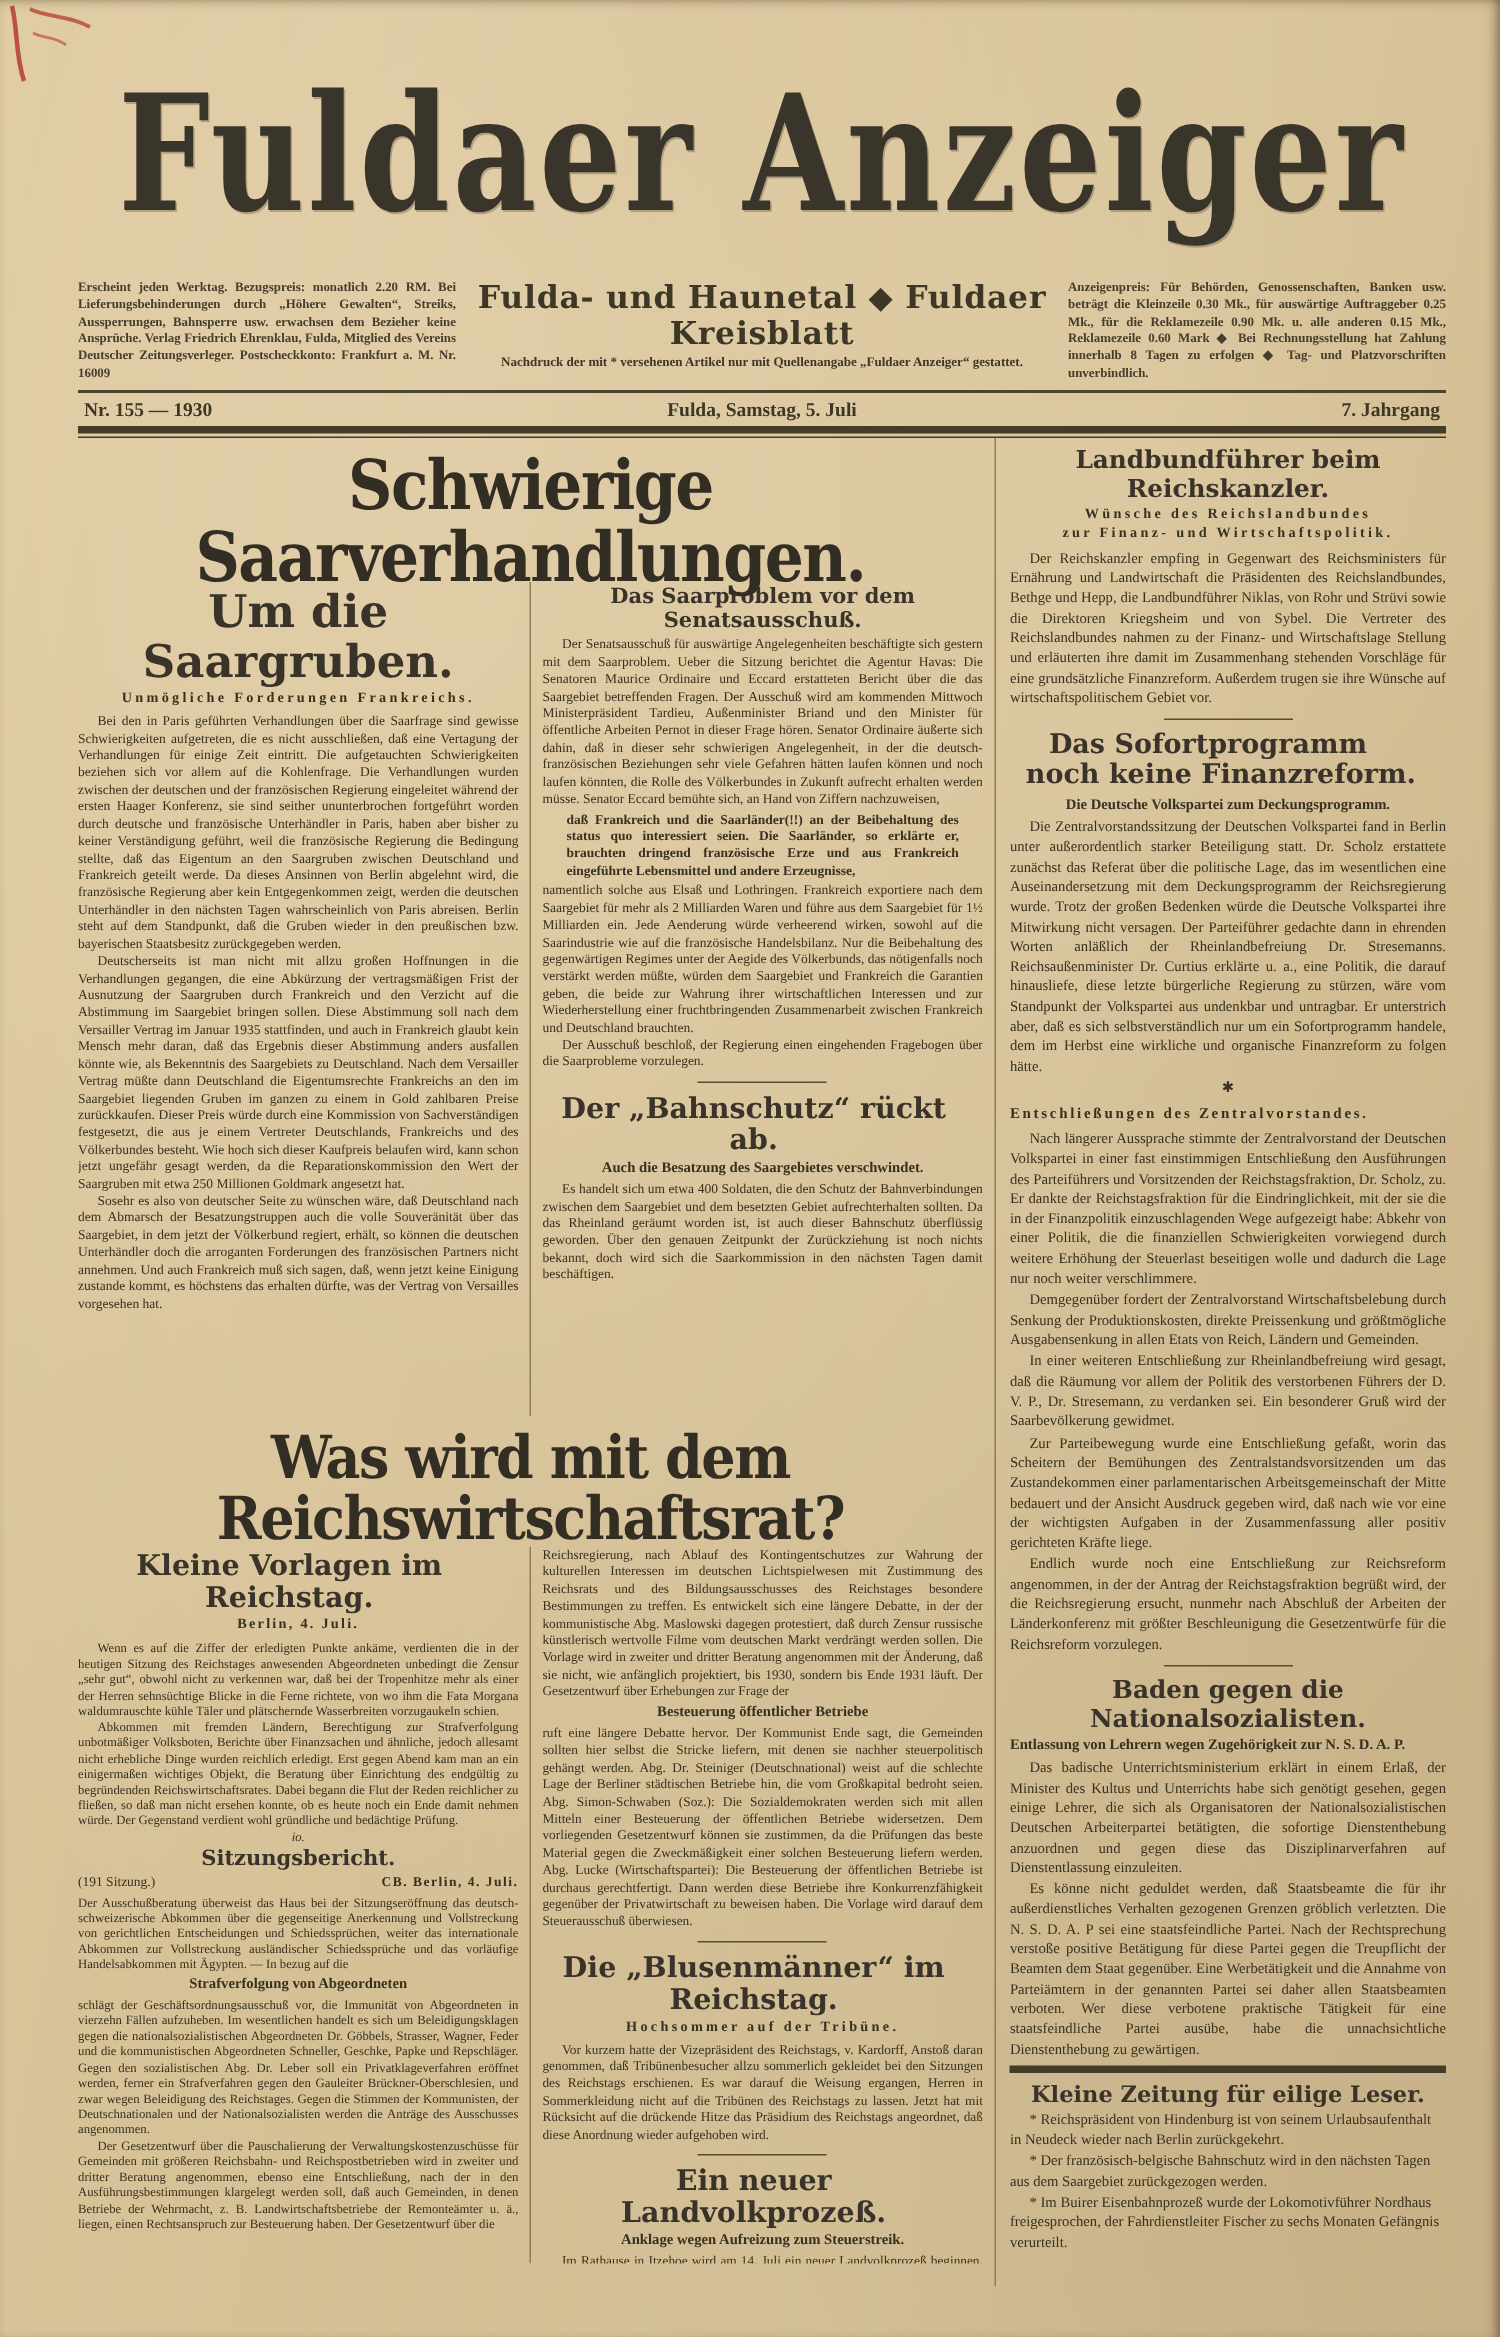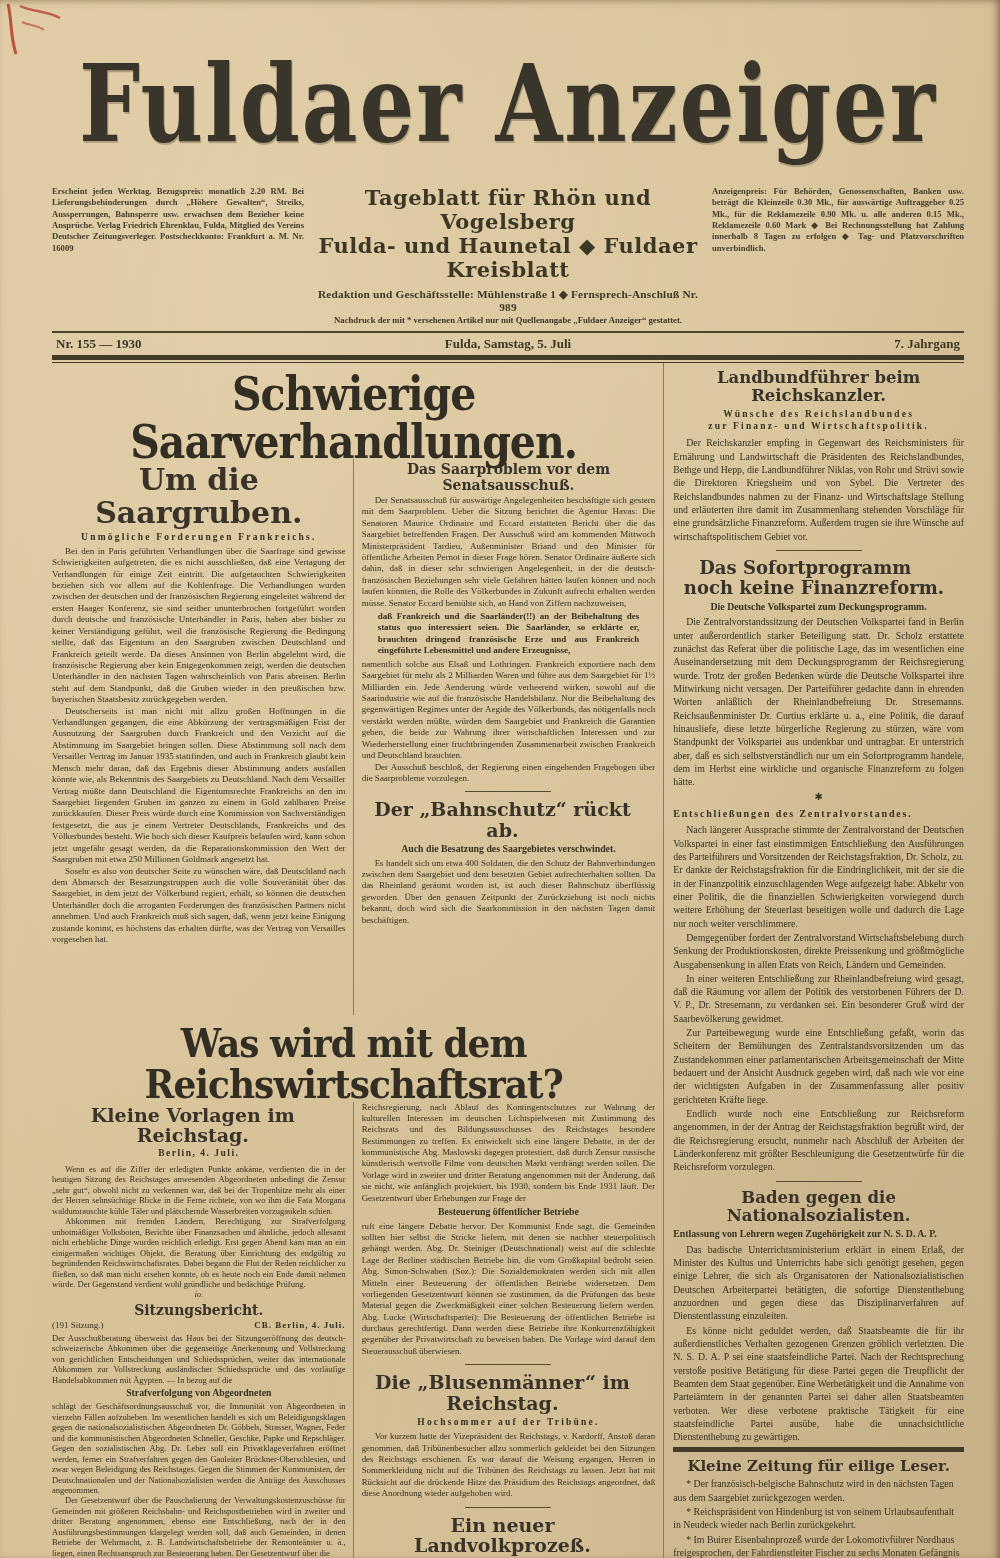--- a/index.html
+++ b/index.html
@@ -138,23 +138,21 @@
     <path d="M6,2 C10,18 8,34 14,52" stroke="#b23226" stroke-width="3" fill="none" opacity="0.8"></path>
     <path d="M18,4 C30,10 44,8 58,16" stroke="#b23226" stroke-width="2.5" fill="none" opacity="0.7"></path>
     <path d="M20,20 C28,24 34,22 42,28" stroke="#b23226" stroke-width="2" fill="none" opacity="0.55"></path>
   </svg>
 
   <div class="masthead">
     <div class="nameplate">Fuldaer Anzeiger</div>
     <div class="mast-row">
       <div class="mast-info">Erscheint jeden Werktag. Bezugspreis: monatlich 2.20 RM. Bei Lieferungsbehinderungen durch „Höhere Gewalten“, Streiks, Aussperrungen, Bahnsperre usw. erwachsen dem Bezieher keine Ansprüche. Verlag Friedrich Ehrenklau, Fulda, Mitglied des Vereins Deutscher Zeitungsverleger. Postscheckkonto: Frankfurt a. M. Nr. 16009</div>
       <div class="mast-center">
-        <div class="mast-sub1">Tageblatt für Rhön und Vogelsberg</div>
         <div class="mast-sub2">Fulda- und Haunetal ◆ Fuldaer Kreisblatt</div>
-        <div class="mast-sub3">Redaktion und Geschäftsstelle: Mühlenstraße 1 ◆ Fernsprech-Anschluß Nr. 989</div>
         <div class="mast-sub4">Nachdruck der mit * versehenen Artikel nur mit Quellenangabe „Fuldaer Anzeiger“ gestattet.</div>
       </div>
       <div class="mast-info">Anzeigenpreis: Für Behörden, Genossenschaften, Banken usw. beträgt die Kleinzeile 0.30 Mk., für auswärtige Auftraggeber 0.25 Mk., für die Reklamezeile 0.90 Mk. u. alle anderen 0.15 Mk., Reklamezeile 0.60 Mark ◆ Bei Rechnungsstellung hat Zahlung innerhalb 8 Tagen zu erfolgen ◆ Tag- und Platzvorschriften unverbindlich.</div>
     </div>
   </div>
 
   <div class="dateline">
     <span class="dl-issue">Nr. 155 — 1930</span>
     <span class="dl-date">Fulda, Samstag, 5. Juli</span>
     <span class="dl-vol">7. Jahrgang</span>
@@ -243,20 +241,20 @@
       <p style="text-align:justify;">Endlich wurde noch eine Entschließung zur Reichsreform angenommen, in der der Antrag der Reichstagsfraktion begrüßt wird, der die Reichsregierung ersucht, nunmehr nach Abschluß der Arbeiten der Länderkonferenz mit größter Beschleunigung die Gesetzentwürfe für die Reichsreform vorzulegen.</p>
       <hr class="sep">
 
       <div class="art-title-right">Baden gegen die Nationalsozialisten.</div>
       <div class="bold-sub" style="text-align:left;">Entlassung von Lehrern wegen Zugehörigkeit zur N. S. D. A. P.</div>
       <p style="text-align:justify;">Das badische Unterrichtsministerium erklärt in einem Erlaß, der Minister des Kultus und Unterrichts habe sich genötigt gesehen, gegen einige Lehrer, die sich als Organisatoren der Nationalsozialistischen Deutschen Arbeiterpartei betätigten, die sofortige Dienstenthebung anzuordnen und gegen diese das Disziplinarverfahren auf Dienstentlassung einzuleiten.</p>
       <p style="text-align:justify;">Es könne nicht geduldet werden, daß Staatsbeamte die für ihr außerdienstliches Verhalten gezogenen Grenzen gröblich verletzten. Die N. S. D. A. P sei eine staatsfeindliche Partei. Nach der Rechtsprechung verstoße positive Betätigung für diese Partei gegen die Treupflicht der Beamten dem Staat gegenüber. Eine Werbetätigkeit und die Annahme von Parteiämtern in der genannten Partei sei daher allen Staatsbeamten verboten. Wer diese verbotene praktische Tätigkeit für eine staatsfeindliche Partei ausübe, habe die unnachsichtliche Dienstenthebung zu gewärtigen.</p>
       <div class="rule-end"></div>
 
       <div class="art-title-right" style="font-size:15px;">Kleine Zeitung für eilige Leser.</div>
+      <p class="kz-item">* Reichspräsident von Hindenburg ist von seinem Urlaubsaufenthalt in Neudeck wieder nach Berlin zurückgekehrt.</p>
       <p class="kz-item">* Der französisch-belgische Bahnschutz wird in den nächsten Tagen aus dem Saargebiet zurückgezogen werden.</p>
-      <p class="kz-item">* Reichspräsident von Hindenburg ist von seinem Urlaubsaufenthalt in Neudeck wieder nach Berlin zurückgekehrt.</p>
       <p class="kz-item">* Im Buirer Eisenbahnprozeß wurde der Lokomotivführer Nordhaus freigesprochen, der Fahrdienstleiter Fischer zu sechs Monaten Gefängnis verurteilt.</p>
 
     </div>
 
   </div>
 </div>
 
 </body></html>

